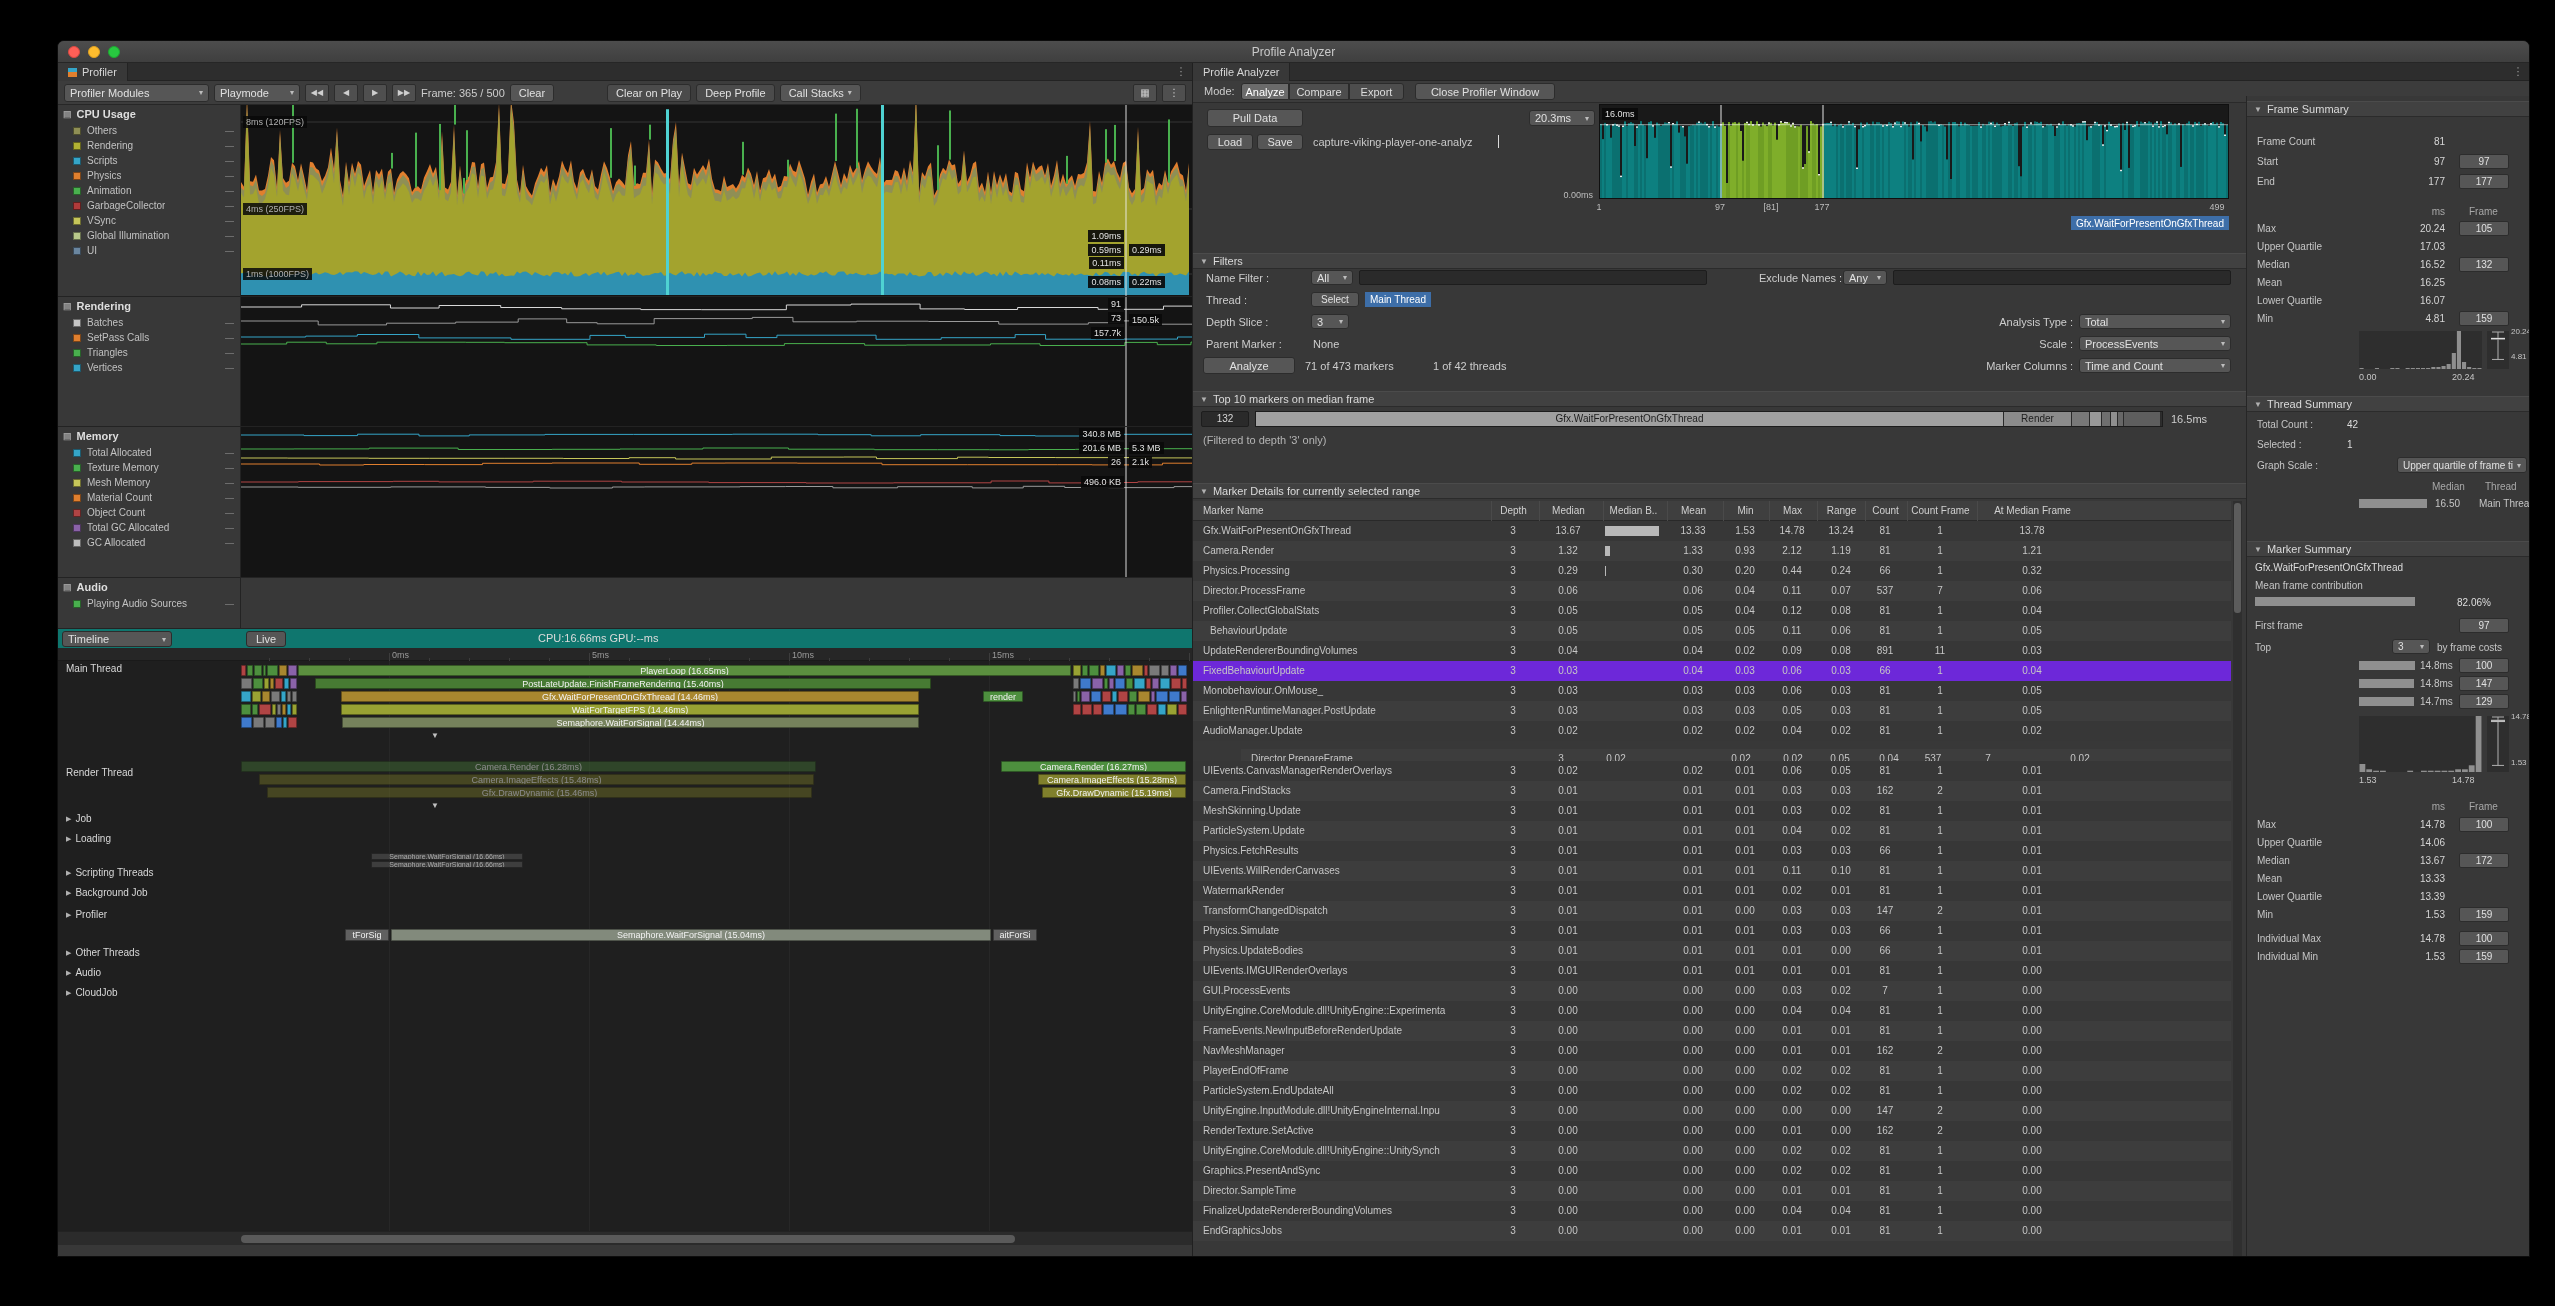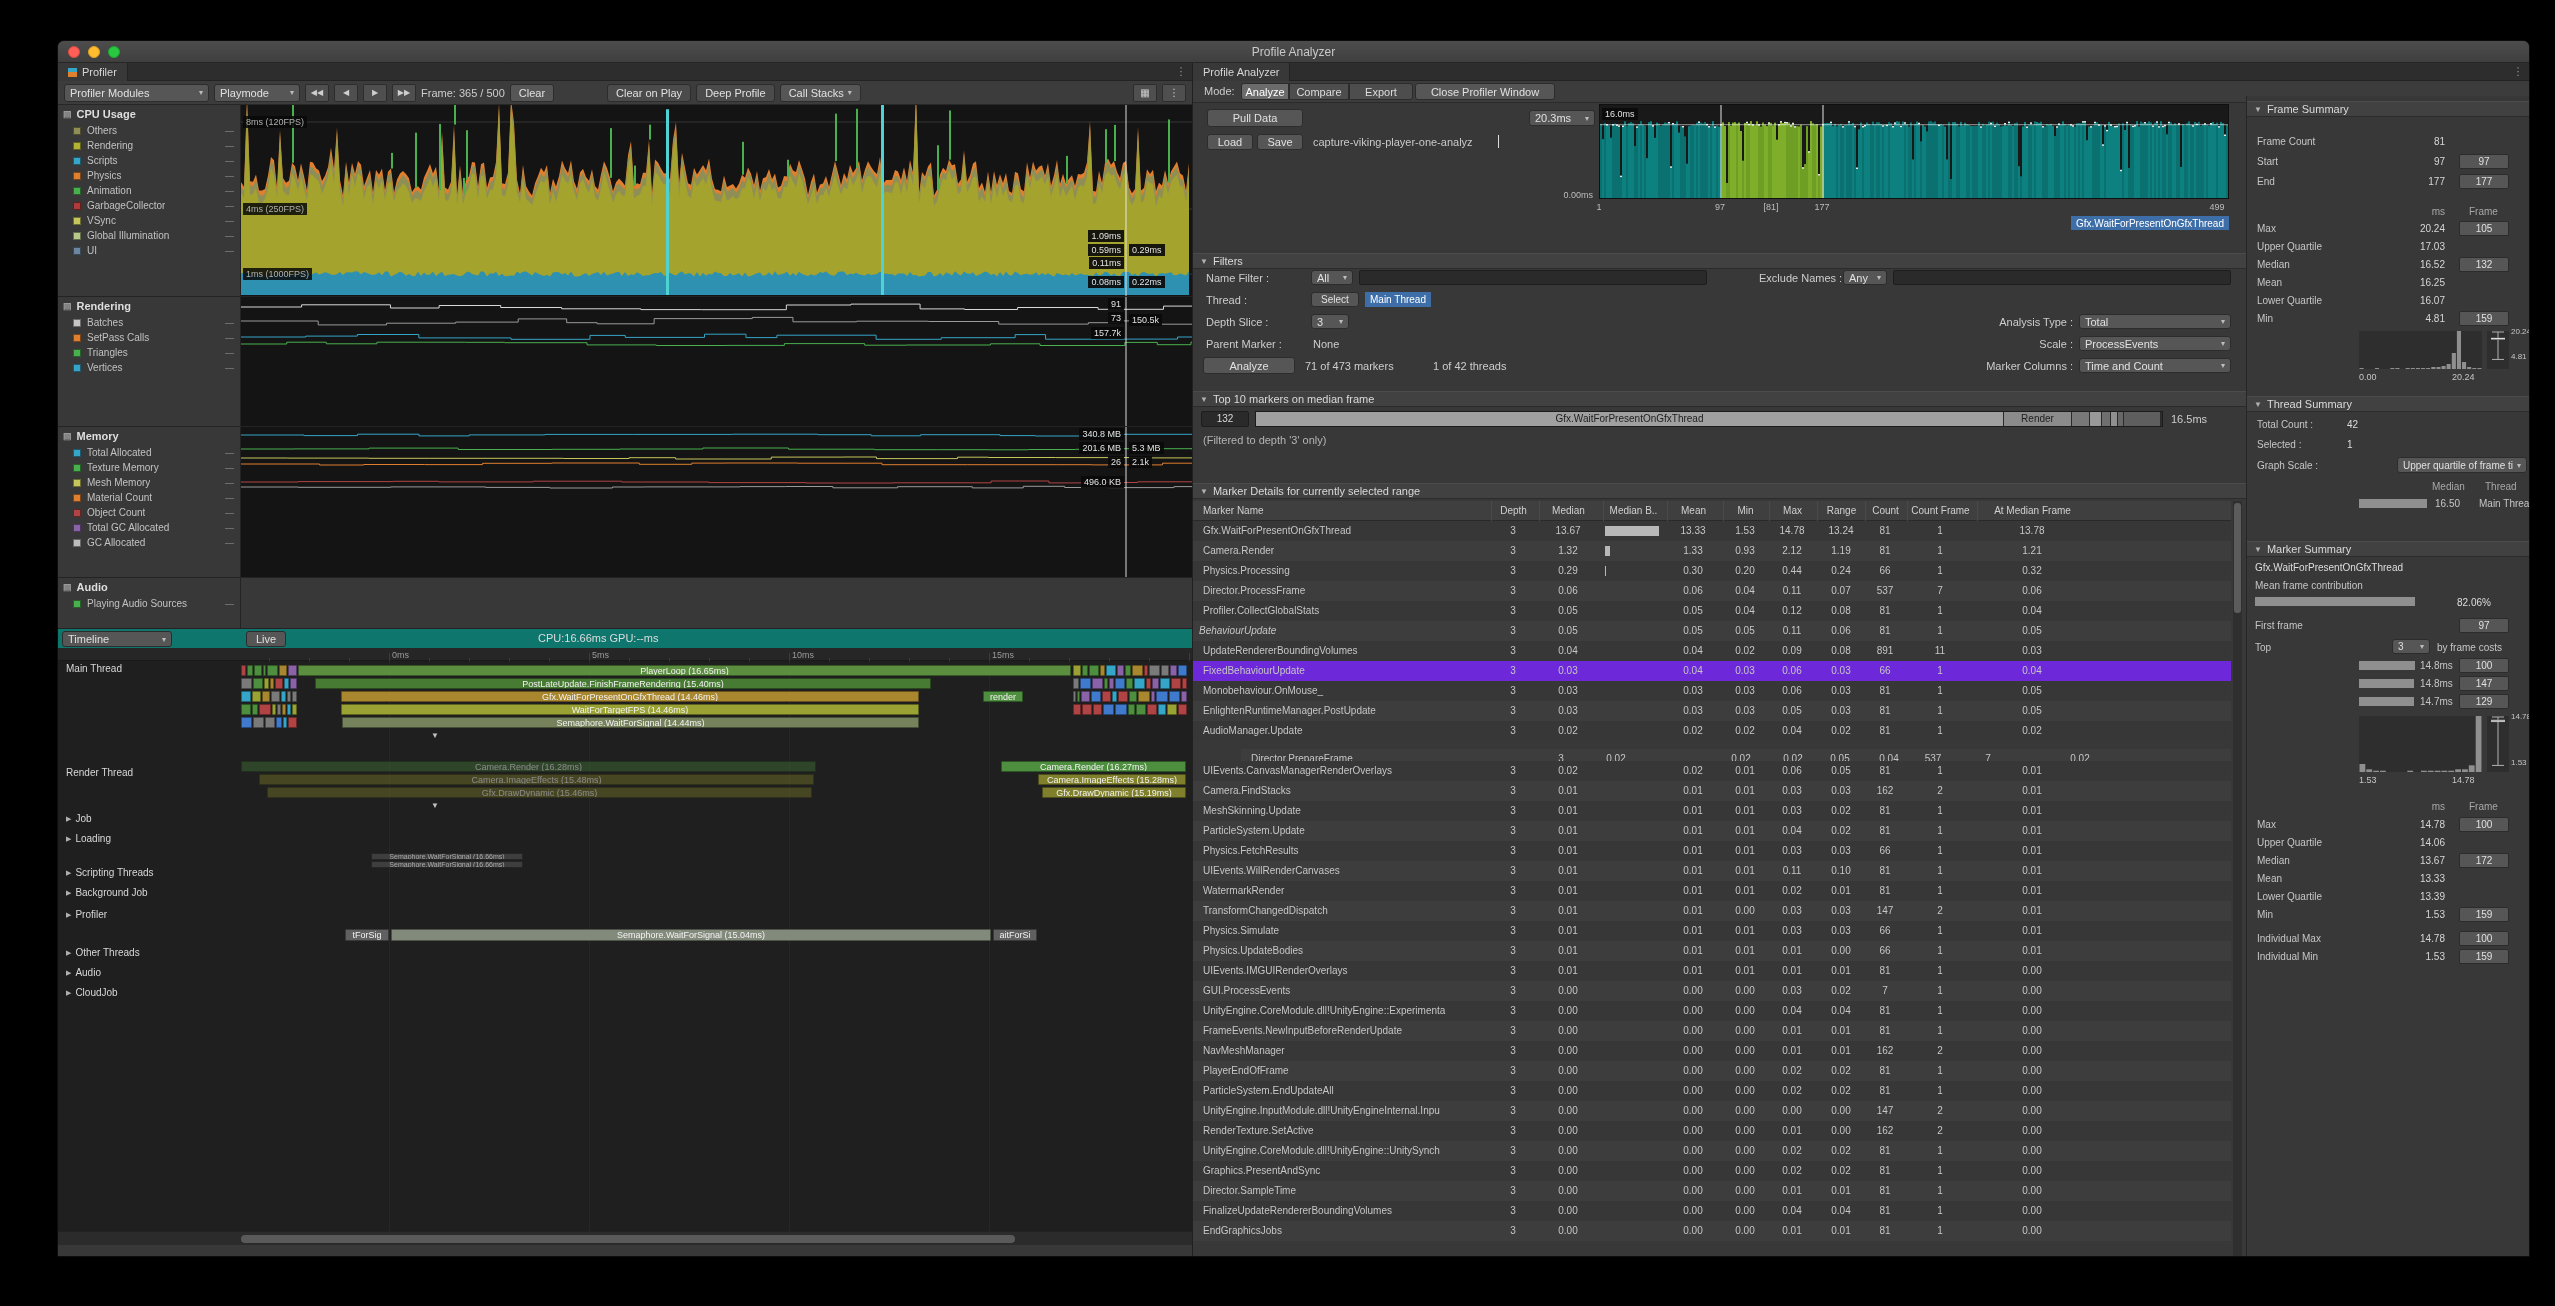--- a/index.html
+++ b/index.html
@@ -508,21 +508,21 @@
     <div class="tabbar">
       <div class="tab" style="left:0;">
           <span>Profile Analyzer</span>
         </div>
       <div class="tab-more" style="right:6px;">⋮</div>
     </div>
     <div id="modebar">
       <span class="lbl" style="position:absolute;left:11px;top:4px;">Mode:</span>
       <div class="seg on" style="left:48px;width:48px;border-radius:3px 0 0 3px;">Analyze</div>
       <div class="seg" style="left:96px;width:60px;">Compare</div>
-      <div class="seg" style="left:156px;width:64px;border-radius:0 3px 3px 0;">Export</div>
+      <div class="seg" style="left:156px;width:55px;border-radius:0 3px 3px 0;">Export</div>
       <div class="btn" style="position:absolute;left:222px;top:2px;height:17px;width:140px;">Close Profiler Window</div>
     </div>
 
     <div class="btn a" style="left:14px;top:46px;width:96px;height:18px;">Pull Data</div>
     <div class="btn a" style="left:14px;top:71px;width:46px;height:16px;">Load</div>
     <div class="btn a" style="left:64px;top:71px;width:46px;height:16px;">Save</div>
     <span class="lbl a" style="left:120px;top:73px;color:#c9c9c9;">capture-viking-player-one-analyz</span>
     <span class="a" style="left:305px;top:72px;width:1px;height:13px;background:#dcdcdc;"></span>
 
     <div class="dd a" style="left:336px;top:47px;width:66px;height:16px;">
@@ -1090,21 +1090,21 @@
           <div class="t-cell" style="left: 346px; width: 58px; text-align: center;">0.05</div>
           <div class="t-cell" style="left: 474px; width: 52px; text-align: center;">0.05</div>
           <div class="t-cell" style="left: 530px; width: 44px; text-align: center;">0.04</div>
           <div class="t-cell" style="left: 576px; width: 46px; text-align: center;">0.12</div>
           <div class="t-cell" style="left: 624px; width: 48px; text-align: center;">0.08</div>
           <div class="t-cell" style="left: 672px; width: 40px; text-align: center;">81</div>
           <div class="t-cell" style="left: 714px; width: 66px; text-align: center;">1</div>
           <div class="t-cell" style="left: 784px; width: 110px; text-align: center;">0.04</div>
         </div>
         <div class="t-row" style="top: 100px; background: rgb(61, 61, 61);">
-          <div class="t-cell" style="left: 2px; width: 288px; padding-left: 4px; font-style: italic;">BehaviourUpdate</div>
+          <div class="t-cell" style="left: 13px; width: 288px; padding-left: 4px;">BehaviourUpdate</div>
           <div class="t-cell" style="left: 298px; width: 44px; text-align: center;">3</div>
           <div class="t-cell" style="left: 346px; width: 58px; text-align: center;">0.05</div>
           <div class="t-cell" style="left: 474px; width: 52px; text-align: center;">0.05</div>
           <div class="t-cell" style="left: 530px; width: 44px; text-align: center;">0.05</div>
           <div class="t-cell" style="left: 576px; width: 46px; text-align: center;">0.11</div>
           <div class="t-cell" style="left: 624px; width: 48px; text-align: center;">0.06</div>
           <div class="t-cell" style="left: 672px; width: 40px; text-align: center;">81</div>
           <div class="t-cell" style="left: 714px; width: 66px; text-align: center;">1</div>
           <div class="t-cell" style="left: 784px; width: 110px; text-align: center;">0.05</div>
         </div>

